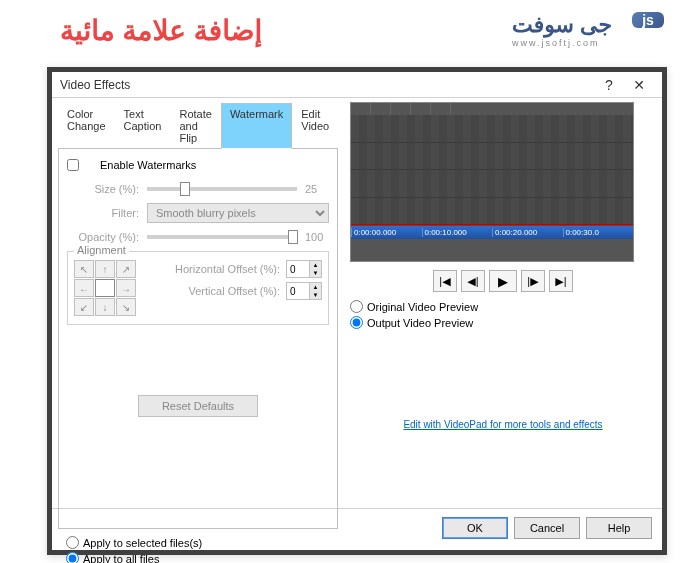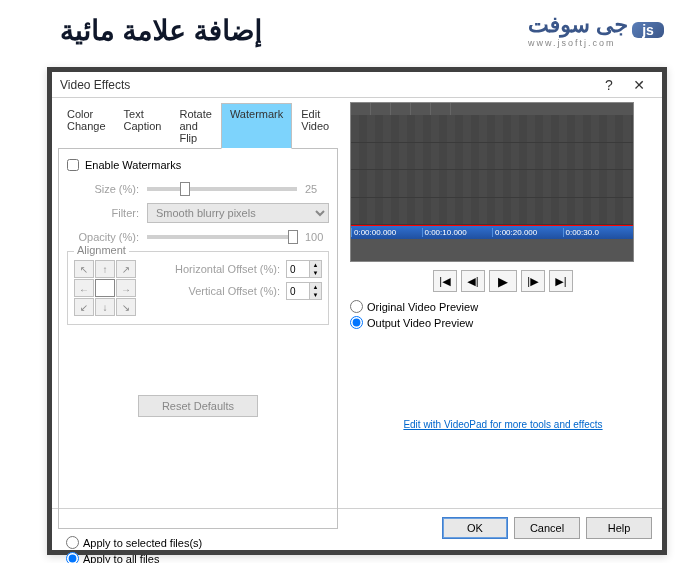--- a/index.html
+++ b/index.html
@@ -1,40 +1,40 @@
 <!DOCTYPE html>
 <html><head>
 <meta charset="utf-8">
 <style>
 * { box-sizing: border-box; margin: 0; padding: 0; font-family: 'Segoe UI', Tahoma, sans-serif; }
 body { background: #fff; width: 694px; height: 563px; position: relative; }
 
 .banner { height: 60px; display: flex; align-items: center; justify-content: space-between; padding: 0 30px 0 60px; }
-.banner-text { font-size: 28px; font-weight: bold; color: #0f172a; font-family: Tahoma, sans-serif; }
-.banner-logo { display: flex; align-items: center; gap: 4px; }
+.banner-text { font-size: 28px; font-weight: bold; color: #ef4444; font-family: Tahoma, sans-serif; }
+.banner-logo { display: flex; align-items: flex-start; gap: 20px; }
 .logo-text { font-size: 22px; font-weight: bold; color: #3a5689; }
 .logo-url { font-size: 9px; color: #888; letter-spacing: 2px; }
 .logo-icon { width: 32px; height: 16px; background: linear-gradient(135deg, #5a7eb8, #3a5689); border-radius: 6px; display: flex; align-items: center; justify-content: center; color: #fff; font-weight: bold; font-size: 14px; }
 
 .dialog { position: absolute; left: 47px; top: 67px; width: 620px; height: 488px; background: #fff; border: 5px solid #404040; box-shadow: 0 2px 8px rgba(0,0,0,0.15); }
 .titlebar { height: 26px; display: flex; align-items: center; padding: 0 8px; font-size: 12px; color: #333; border-bottom: 1px solid #d0d0d0; }
 .titlebar-title { flex: 1; }
 .titlebar-btn { width: 30px; height: 22px; display: flex; align-items: center; justify-content: center; font-size: 14px; cursor: pointer; }
 
 .dialog-body { display: flex; height: calc(100% - 68px); }
 .left-panel { width: 292px; padding: 4px 6px; }
 .right-panel { flex: 1; padding: 4px 6px; }
 
 .tabs { display: flex; font-size: 11px; border-bottom: 1px solid #c0c0c0; }
 .tab { padding: 4px 8px; cursor: pointer; color: #333; border: 1px solid transparent; position: relative; bottom: -1px; }
 .tab.active { background: #7dd3fc; border: 1px solid #c0c0c0; border-bottom: 1px solid #fff; }
 
 .tab-content { border: 1px solid #c0c0c0; border-top: none; height: 380px; padding: 10px 8px; }
 
-.checkbox-row { display: flex; align-items: center; gap: 6px; font-size: 11px; margin-bottom: 12px; }
+.checkbox-row { display: flex; align-items: center; gap: 21px; font-size: 11px; margin-bottom: 12px; }
 .checkbox-row input { width: 12px; height: 12px; }
 
 .form-row { display: flex; align-items: center; margin-bottom: 8px; font-size: 11px; }
 .form-label { width: 80px; text-align: right; color: #a0a0a0; padding-right: 8px; }
 .form-control { flex: 1; }
 .text-input { width: 100%; height: 20px; background: #f5f5f5; border: 1px solid #d0d0d0; padding: 0 4px; font-size: 11px; }
 .text-input.file { width: 150px; }
 .browse-btn { width: 28px; height: 20px; background: #e8e8e8; border: 1px solid #c0c0c0; font-size: 10px; cursor: pointer; }
 
 .slider-row { display: flex; align-items: center; }

